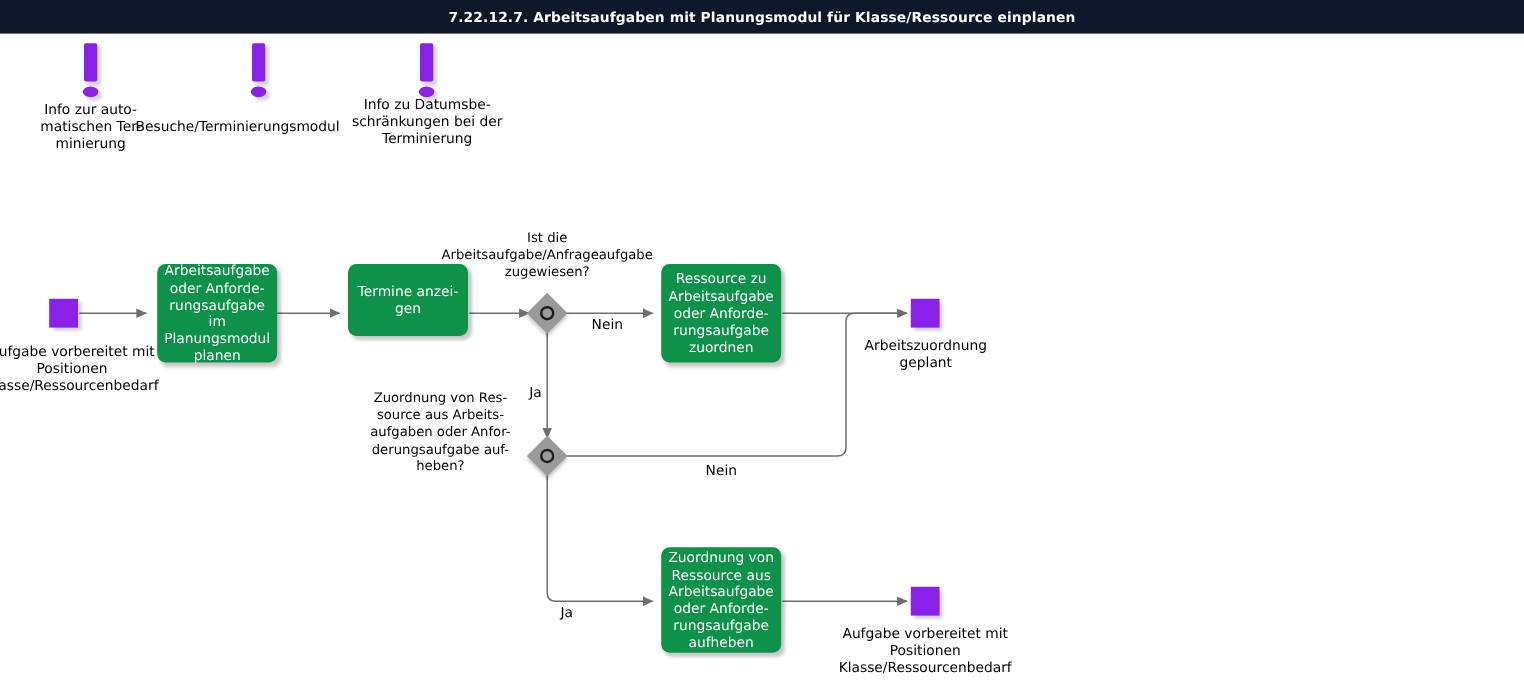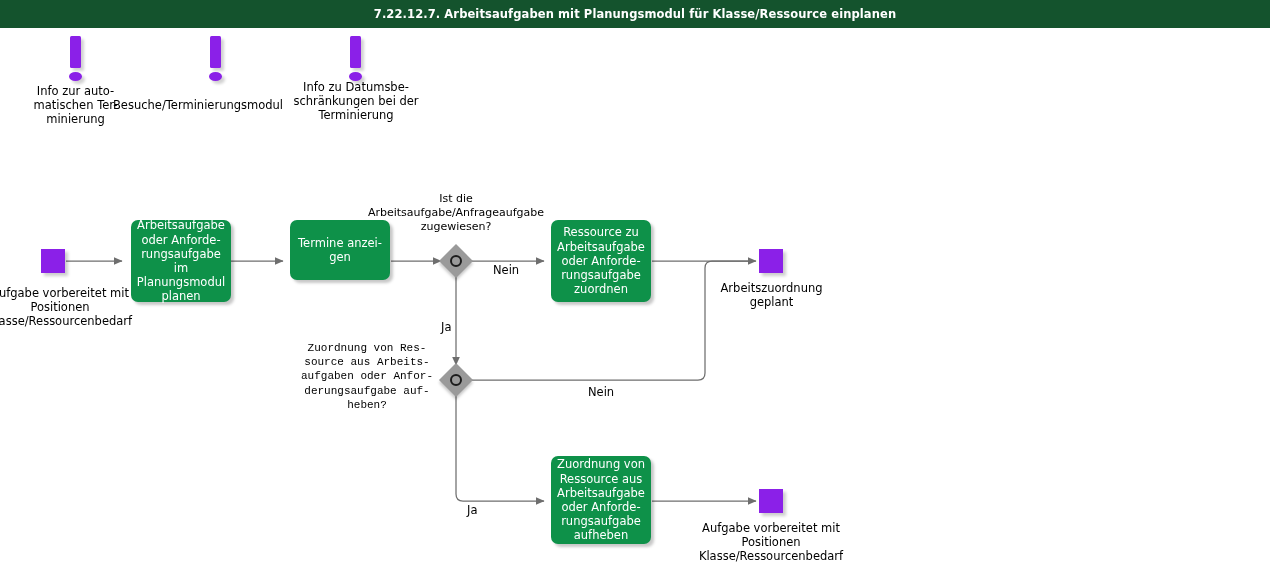--- a/index.html
+++ b/index.html
@@ -8,21 +8,21 @@
     background:#ffffff;
     font-family:"DejaVu Sans", sans-serif;
     overflow:hidden;
     position:relative;
   }
   #canvas{position:relative;width:1270px;height:581px;}
 
   
   .titlebar{
     position:absolute;left:0;top:0;width:1270px;height:28px;
-    background:#14532d;
+    background:#0f172a;
   }
   .titlebar .ttl{
     position:absolute;left:0;top:0;width:1270px;
     text-align:center;line-height:28px;
     color:#ffffff;font-size:11.5px;font-weight:bold;
     font-family:"DejaVu Sans", sans-serif;
     letter-spacing:0.1px;
   }
 
   
@@ -195,21 +195,21 @@
   </div>
 
   <div class="node evt" style="left:759px;top:249px;width:24px;height:24px;"></div>
   <div class="evtlabel" style="left:694px;top:281px;width:155px;">Arbeitszuordnung
 geplant</div>
 
   <div class="dec" style="left:439px;top:363px;">
     <div class="dia"></div>
     <div class="ring"></div>
   </div>
-  <div class="declabel" style="left:300px;top:341px;width:134px;font-family:Liberation Mono, monospace;">Zuordnung von Res-
+  <div class="declabel" style="left:300px;top:325px;width:134px;">Zuordnung von Res-
 source aus Arbeits-
 aufgaben oder Anfor-
 derungsaufgabe auf-
 heben?</div>
 
   <div class="edgelbl" style="left:588px;top:385px;">Nein</div>
   <div class="edgelbl" style="left:467px;top:503px;">Ja</div>
 
   <div class="node proc" style="left:551px;top:456px;width:100px;height:88px;">
     <span>Zuordnung von Ressource aus Arbeitsaufgabe oder Anforde- rungsaufgabe aufheben</span>

